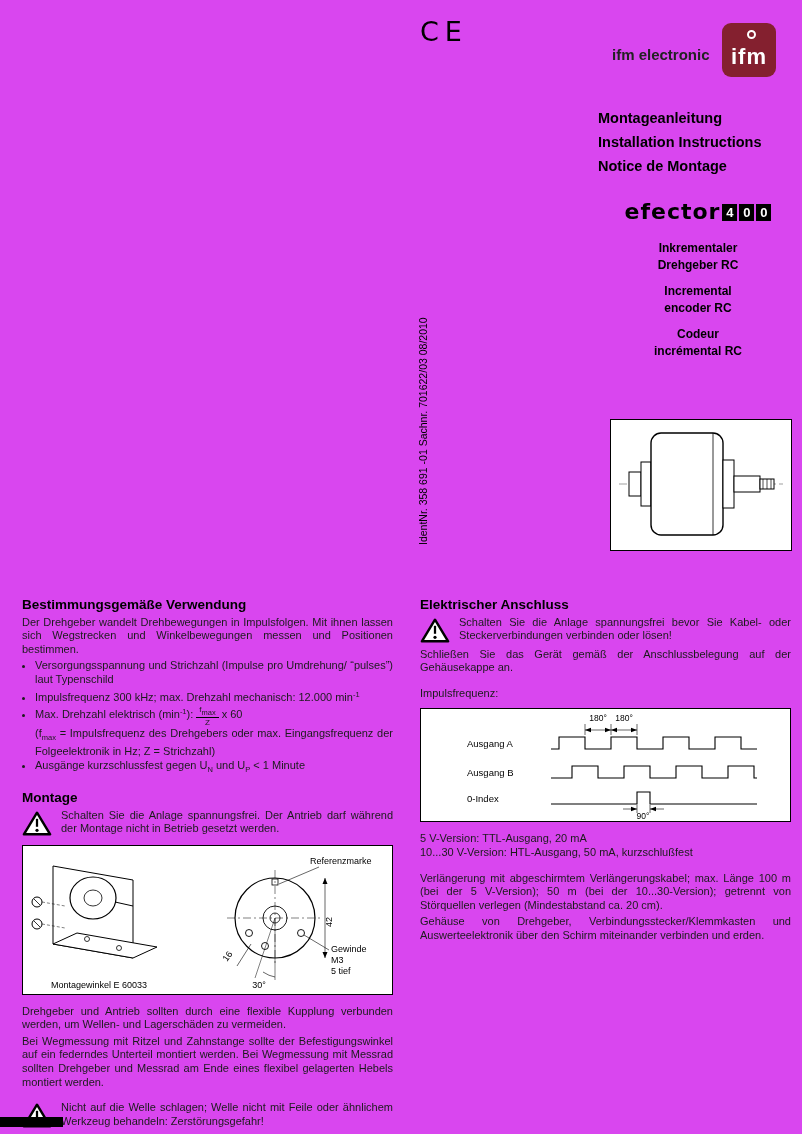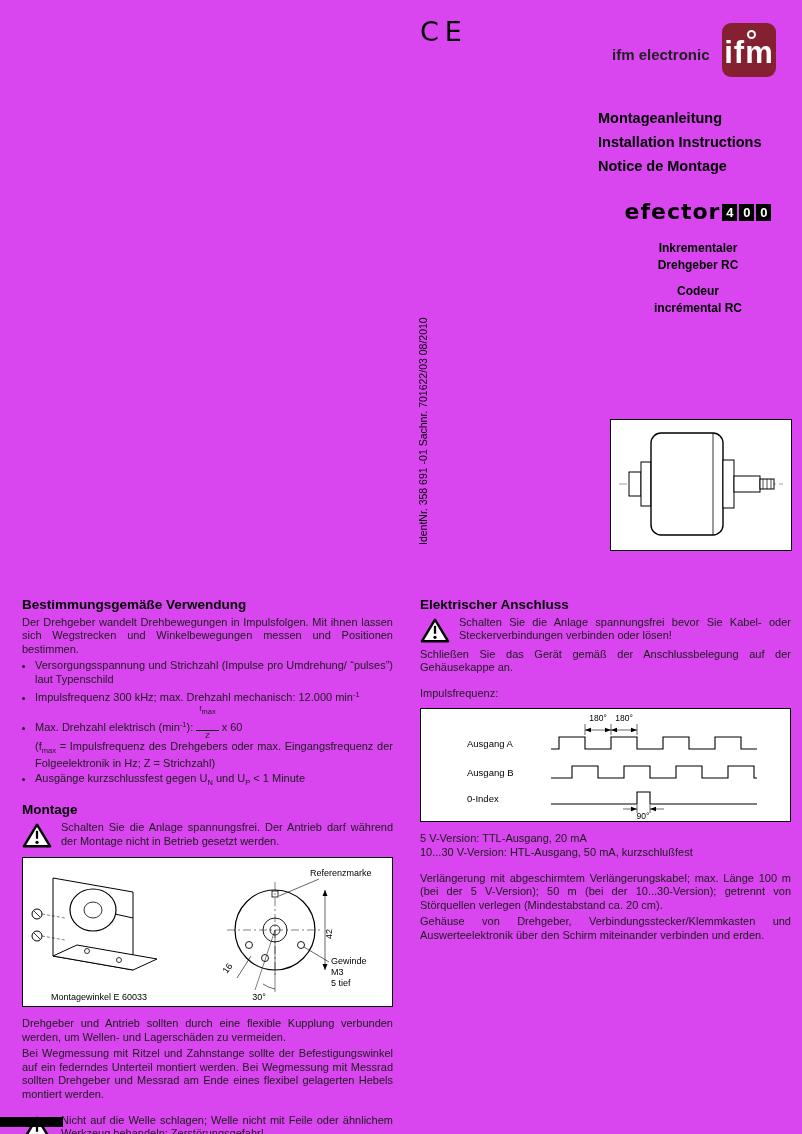--- a/index.html
+++ b/index.html
@@ -16,21 +16,21 @@
   }
   .brand-text {
     position:absolute; left:612px; top:46px;
     font-size:15px; font-weight:bold; color:#222;
   }
   .ifm-logo {
     position:absolute; left:722px; top:23px; width:54px; height:54px;
     background:#84202f; border-radius:9px; color:#fff;
     display:flex; align-items:flex-end; justify-content:center;
   }
-  .ifm-logo .ifm-txt { font-size:31px; font-weight:bold; letter-spacing:1px; line-height:1; padding-bottom:9px; }
+  .ifm-logo .ifm-txt { font-size:22px; font-weight:bold; letter-spacing:1px; line-height:1; padding-bottom:9px; }
   .ifm-logo .ifm-dot {
     position:absolute; top:7px; left:25px; width:9px; height:9px;
     border:2px solid #fff; border-radius:50%;
   }
   .title-block { position:absolute; left:598px; top:106px; width:200px; text-align:left; }
   .title-block div { font-size:14.5px; font-weight:bold; line-height:24px; color:#000; }
   .eflogo { position:absolute; left:598px; top:199px; width:200px; text-align:center; white-space:nowrap; }
   .eflogo .ef-text { font-size:22px; font-weight:800; letter-spacing:1px; color:#000; font-family:"DejaVu Sans", sans-serif; }
   .eflogo .ef-num {
     display:inline-block; background:#000; color:#fff; font-weight:bold; font-size:13px;
@@ -53,21 +53,21 @@
   .col-left  { left:22px; }
   .col-right { left:420px; }
   h2.sect { font-size:13.5px; font-weight:bold; margin:16px 0 4px 0; color:#000; }
   h2.sect2 { margin-top:14px; }
   .col p { margin:0 0 3px 0; text-align:justify; }
   ul.bullets { margin:2px 0 0 0; padding-left:13px; }
   ul.bullets li { margin:0 0 1px 0; text-align:justify; }
   .sup { font-size:7.5px; vertical-align:4px; }
   .sub { font-size:7.5px; vertical-align:-3px; }
   .frac { display:inline-block; vertical-align:-7px; text-align:center; line-height:1; margin:0 3px; }
-  .frac .num { display:block; border-bottom:1px solid #000; font-size:8px; padding:0 3px 14px; }
+  .frac .num { display:block; border-bottom:1px solid #000; font-size:8px; padding:0 3px 1px; }
   .frac .den { display:block; font-size:8px; padding-top:1px; }
   .warning { display:flex; gap:9px; align-items:flex-start; margin:2px 0 4px 0; }
   .warning svg { flex:none; margin-top:1px; }
   .warning p { margin:0; }
   .fig-box { border:1px solid #000; background:#fff; margin:8px 0 10px 0; }
   .fig-box svg { display:block; }
   .sig-label { margin-top:12px !important; }
   .after-fig { margin-top:10px !important; }
   .volt-line { margin:0 !important; text-align:left !important; }
   .gap-top { margin-top:12px !important; }
@@ -93,20 +93,24 @@
   </div>
 
   <div class="eflogo">
     <span class="ef-text">efector</span><span class="ef-num">4</span><span class="ef-num">0</span><span class="ef-num">0</span>
   </div>
 
   <div class="product-names">
     <div class="pn">
       <div>Inkrementaler</div>
       <div>Drehgeber RC</div>
+    </div>
+    <div class="pn">
+      <div>Incremental</div>
+      <div>encoder RC</div>
     </div>
     <div class="pn">
       <div>Codeur</div>
       <div>incrémental RC</div>
     </div>
   </div>
 
   <div class="doc-number">IdentNr. 358 691 -01    Sachnr. 701622/03   08/2010</div>
 
   <div class="product-figure">

